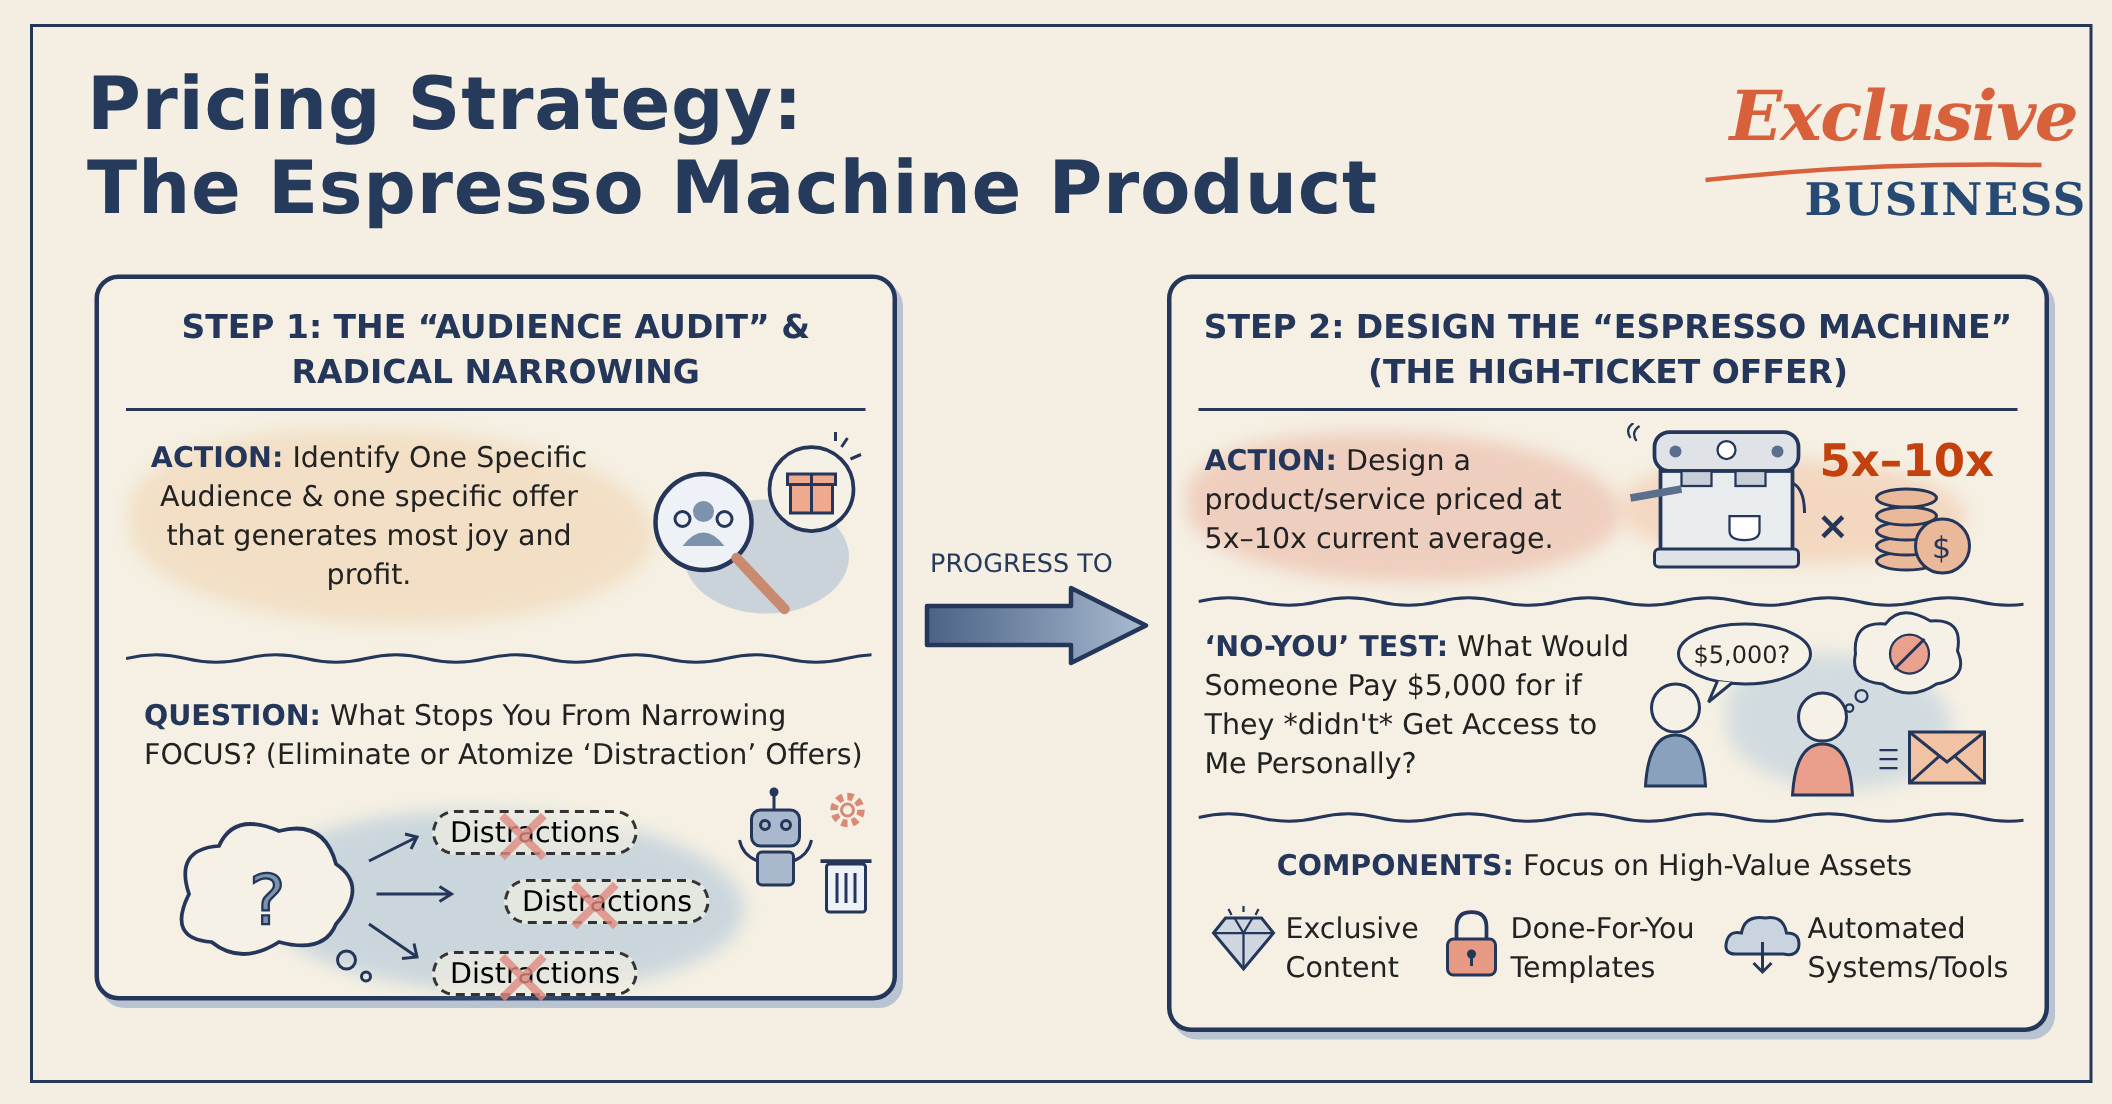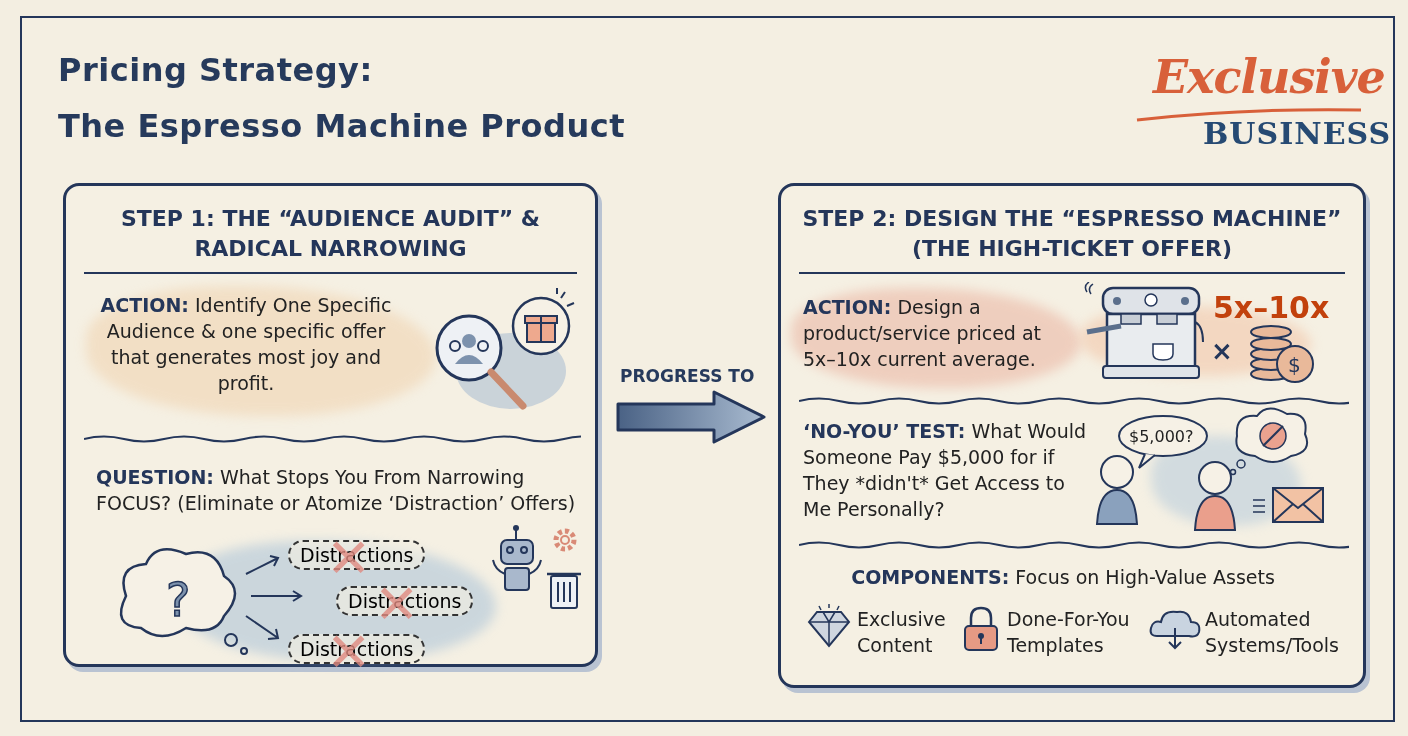--- a/index.html
+++ b/index.html
@@ -1,20 +1,20 @@
 <!DOCTYPE html>
 <html><head>
 <meta charset="utf-8">
 <style>
   html, body { margin:0; padding:0; }
   body { width:1408px; height:736px; background:#f3eee1; position:relative; overflow:hidden;
          font-family:"DejaVu Sans", sans-serif; color:#22304a; }
   .frame { position:absolute; left:20px; top:16px; width:1375px; height:706px;
            border:2.5px solid #24365a; box-sizing:border-box; background:#f4efe2; }
-  .title { position:absolute; left:58px; top:42px; font-size:32px; line-height:56px; font-weight:600;
+  .title { position:absolute; left:58px; top:42px; font-size:49px; line-height:56px; font-weight:600;
            color:#263a5c; letter-spacing:0.5px; }
   .logo { position:absolute; left:1135px; top:50px; width:230px; height:100px; }
   .logo-script { position:absolute; left:18px; top:0; font-family:"DejaVu Serif", serif; font-style:italic;
            font-size:46px; color:#d8603a; font-weight:bold; letter-spacing:-1px; }
   .logo-word { position:absolute; left:68px; top:66px; font-family:"DejaVu Serif", serif; font-weight:bold;
            font-size:30px; color:#264a73; letter-spacing:1px; }
   .logo-swash { position:absolute; left:0; top:52px; }
   .panel { position:absolute; border:3.5px solid #24365a; border-radius:16px; background:#f5f0e3;
            box-shadow:4px 5px 0 #b9c3d2; box-sizing:border-box; }
   .p1 { left:63px; top:183px; width:535px; height:484px; }
@@ -22,21 +22,21 @@
   .ph { position:absolute; left:0; right:0; top:18px; text-align:center; font-size:22px; line-height:30px;
         font-weight:600; color:#24365a; }
   .rule { position:absolute; left:18px; right:18px; height:2px; background:#24365a; }
   .wave { position:absolute; left:18px; right:18px; height:10px; }
   .blob { position:absolute; border-radius:40% 55% 45% 50%; filter:blur(6px); opacity:.55; }
   .txt { position:absolute; font-size:19px; line-height:26px; color:#222; }
   .txt b { color:#24365a; font-weight:600; }
   .dist { position:absolute; border:2px dashed #333; border-radius:22px; padding:2px 10px; font-size:19px;
           background:rgba(245,240,227,.6); color:#000000; }
   .xmark { position:absolute; color:#e08a80; font-size:54px; line-height:54px; font-weight:bold; opacity:.8; }
-  .prog { position:absolute; left:620px; top:366px; font-size:17px; font-weight:700; color:#263a5c; }
+  .prog { position:absolute; left:620px; top:366px; font-size:17px; font-weight:400; color:#263a5c; }
   .comp { position:absolute; font-size:19px; line-height:26px; color:#222; }
 </style>
 </head>
 <body>
 
 <div class="frame"></div>
 
 <div class="title">
   <div>Pricing Strategy:</div>
   <div>The Espresso Machine Product</div>

